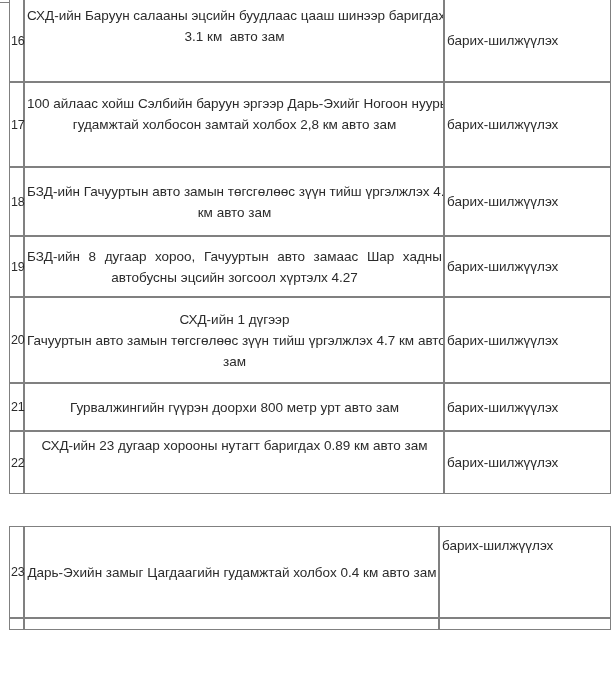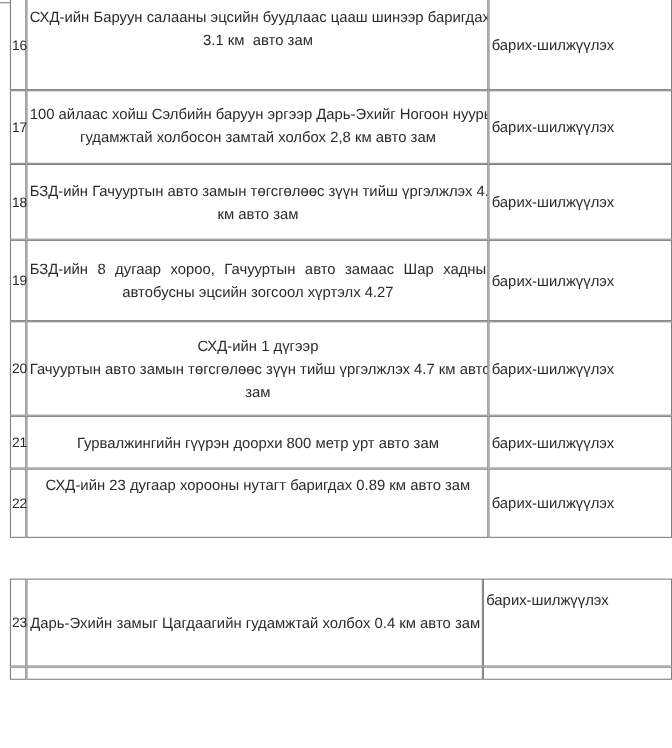--- a/index.html
+++ b/index.html
@@ -87,37 +87,37 @@
     <tbody id="tbody1">
         <tr>
           <td class="num" style="height: 82px; margin-left: 32px;">16</td>
           <td class="desc v-top" style="padding-top: 5px;">
             <div class="line stretch">СХД-ийн Баруун салааны эцсийн буудлаас цааш шинээр баригдах</div>
             <div class="line">3.1 км  авто зам</div>
           </td>
           <td class="act">барих-шилжүүлэх</td>
         </tr>
         <tr>
-          <td class="num" style="height: 67px; margin-left: 22px;">17</td>
+          <td class="num" style="height: 85px; margin-left: 22px;">17</td>
           <td class="desc v-top" style="padding-top: 10px;">
             <div class="line stretch">100 айлаас хойш Сэлбийн баруун эргээр Дарь-Эхийг Ногоон нуурын</div>
             <div class="line">гудамжтай холбосон замтай холбох 2,8 км авто зам</div>
           </td>
           <td class="act">барих-шилжүүлэх</td>
         </tr>
         <tr>
           <td class="num" style="height: 69px;">18</td>
           <td class="desc v-top" style="padding-top: 13px;">
             <div class="line stretch">БЗД-ийн Гачууртын авто замын төгсгөлөөс зүүн тийш үргэлжлэх 4.7</div>
             <div class="line">км авто зам</div>
           </td>
           <td class="act">барих-шилжүүлэх</td>
         </tr>
         <tr>
-          <td class="num" style="height: 74px;">19</td>
+          <td class="num" style="height: 61px;">19</td>
           <td class="desc">
             <div class="line stretch">БЗД-ийн 8 дугаар хороо, Гачууртын авто замаас Шар хадны</div>
             <div class="line">автобусны эцсийн зогсоол хүртэлх 4.27</div>
           </td>
           <td class="act">барих-шилжүүлэх</td>
         </tr>
         <tr>
           <td class="num" style="height: 86px;">20</td>
           <td class="desc">
             <div class="line">СХД-ийн 1 дүгээр</div>
@@ -144,21 +144,21 @@
   </table>
 
   <table class="grid t2">
     <colgroup>
       <col class="c-num2">
         <col class="c-desc2">
         <col class="c-act2">
     </colgroup>
     <tbody id="tbody2">
         <tr>
-          <td class="num" style="height: 80px;">23</td>
+          <td class="num" style="height: 92px;">23</td>
           <td class="desc">
             <div class="line">Дарь-Эхийн замыг Цагдаагийн гудамжтай холбох 0.4 км авто зам</div>
           </td>
           <td class="act v-top" style="padding-top: 11px;">барих-шилжүүлэх</td>
         </tr>
         <tr>
           <td class="num" style="height: 12px;"></td>
           <td class="desc" style="height: 12px;"></td>
           <td class="act" style="height: 12px;"></td>
         </tr>

